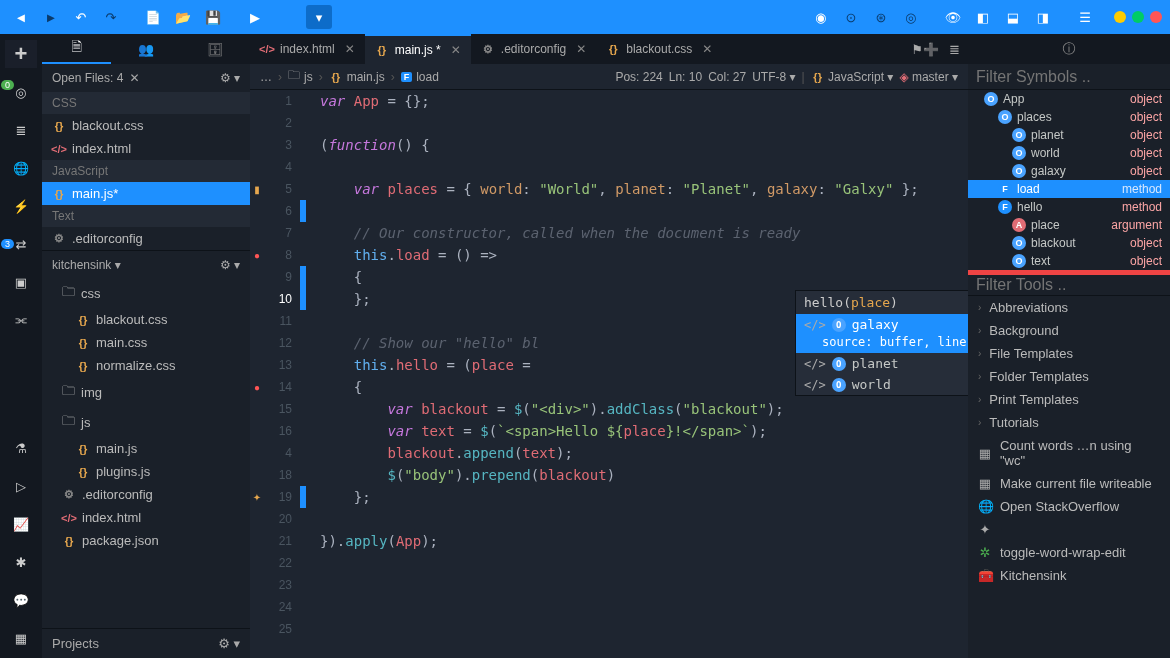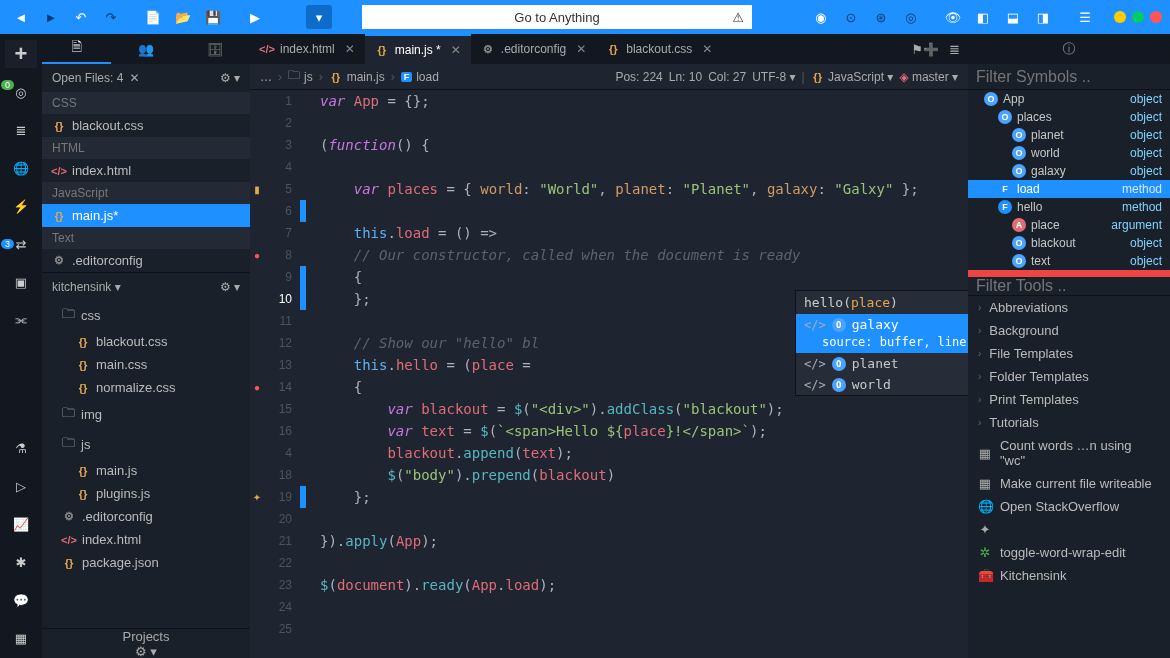--- a/index.html
+++ b/index.html
@@ -36,21 +36,21 @@
 .file-item { display: flex; align-items: center; padding: 4px 10px; gap: 6px; cursor: pointer; color: #bbb; }
 .file-item.pad { padding-left: 20px; }
 .file-item.pad2 { padding-left: 34px; }
 .file-item.selected { background: #1e90ff; color: #fff; }
 .ficon { width: 14px; display: inline-flex; justify-content: center; font-size: 11px; font-weight: bold; }
 .ficon.brace { color: #e6a74e; }
 .ficon.tag { color: #e06c75; }
 .ficon.gear { color: #888; }
 .folder { color: #bbb; }
 
-.proj-hdr { height: 30px; display: flex; align-items: center; justify-content: space-between; padding: 0 10px; color: #aaa; border-top: 1px solid #0d1218; flex-direction: column; }
+.proj-hdr { height: 30px; display: flex; align-items: center; justify-content: space-between; padding: 0 10px; color: #aaa; border-top: 1px solid #0d1218; }
 
 .editor-area { flex: 1; display: flex; flex-direction: column; background: #1e2530; min-width: 0; }
 .tabs { height: 30px; display: flex; background: #131820; align-items: center; }
 .tab { height: 30px; display: flex; align-items: center; padding: 0 10px; gap: 6px; color: #aaa; cursor: pointer; font-size: 12px; }
 .tab.active { background: #1e2530; color: #fff; border-top: 2px solid #1e90ff; }
 .tab .tclose { color: #888; margin-left: 4px; cursor: pointer; }
 .tabs .right { margin-left: auto; display: flex; gap: 10px; padding-right: 8px; color: #aaa; }
 
 .crumb-bar { height: 26px; display: flex; align-items: center; padding: 0 10px; gap: 10px; color: #aaa; font-size: 12px; justify-content: space-between; border-bottom: 1px solid #0d1218; }
 .crumb-bar .left, .crumb-bar .right2 { display: flex; align-items: center; gap: 6px; }
@@ -96,21 +96,21 @@
 .rp-tabs { height: 30px; background: #131820; display: flex; }
 .rp-tabs .rt { flex: 1; display: flex; align-items: center; justify-content: center; color: #888; }
 
 .rp-hdr { height: 26px; display: flex; align-items: center; padding: 0 8px; gap: 6px; border-bottom: 1px solid #0d1218; }
 .rp-hdr input { flex: 1; background: transparent; border: none; color: #3b82f6; font-size: 16px; outline: none; }
 .rp-hdr .gear { color: #aaa; }
 
 .symbol-row { display: flex; align-items: center; justify-content: space-between; padding: 2px 8px; font-size: 12px; cursor: pointer; }
 .symbol-row.sel { background: #1e90ff; color: #fff; }
 .symbol-row .sl { display: flex; align-items: center; gap: 5px; }
-.symbol-row .kind { color: #7dd3fc; }
+.symbol-row .kind { color: #fca5a5; }
 .symbol-row.sel .kind { color: #d8e8ff; }
 .sym-indent-0 { padding-left: 8px; }
 .sym-indent-1 { padding-left: 22px; }
 .sym-indent-2 { padding-left: 36px; }
 
 .tool-row { display: flex; align-items: center; gap: 8px; padding: 4px 10px; color: #bbb; font-size: 13px; cursor: pointer; }
 .tool-row .chev { color: #666; font-size: 10px; }
 .tool-row .ti { width: 14px; text-align: center; }
 </style>
 </head>
@@ -122,24 +122,20 @@
   <div class="tb-btn active">↶</div>
   <div class="tb-btn">↷</div>
   <div class="tb-sep"></div>
   <div class="tb-btn active">📄</div>
   <div class="tb-btn active">📂</div>
   <div class="tb-btn active">💾</div>
   <div class="tb-sep"></div>
   <div class="tb-btn active">▶</div>
   <div style="flex:0 0 30px"></div>
   <div class="tb-btn active" style="background:#0d6cc9">▾</div>
-  <div class="search-box">
-    <span>Go to Anything</span>
-    <span class="warn">⚠</span>
-  </div>
   <div class="right-group">
     <div class="tb-btn active">◉</div>
     <div class="tb-btn">⊙</div>
     <div class="tb-btn">⊛</div>
     <div class="tb-btn">◎</div>
     <div class="tb-sep"></div>
     <div class="tb-btn active">👁</div>
     <div class="tb-btn active">◧</div>
     <div class="tb-btn active">⬓</div>
     <div class="tb-btn active">◨</div>
@@ -183,21 +179,20 @@
     <div class="panel-hdr">
       <span><span>Open Files: 4</span><span class="close">✕</span></span>
       <span>⚙ ▾</span>
     </div>
 
     <div class="cat-hdr">CSS</div>
     <div class="file-item">
         <span class="ficon brace">{}</span>
         <span>blackout.css</span>
       </div>
-    <div class="cat-hdr">HTML</div>
     <div class="file-item">
         <span class="ficon tag">&lt;/&gt;</span>
         <span>index.html</span>
       </div>
     <div class="cat-hdr">JavaScript</div>
     <div class="file-item selected">
         <span class="ficon brace">{}</span>
         <span>main.js*</span>
       </div>
     <div class="cat-hdr">Text</div>
@@ -401,37 +396,36 @@
           <div class="bp"></div>
           <div class="bp"></div>
         </div>
       <div class="code-col" id="code-col">
           <div class="code-line"><span class="k">var</span> <span class="v">App</span> <span class="p">= {};</span></div>
           <div class="code-line"></div>
           <div class="code-line"><span class="p">(</span><span class="k">function</span><span class="p">() {</span></div>
           <div class="code-line"></div>
           <div class="code-line">    <span class="k">var</span> <span class="v">places</span> <span class="p">= {</span> <span class="pr">world</span><span class="p">:</span> <span class="s">"World"</span><span class="p">,</span> <span class="pr">planet</span><span class="p">:</span> <span class="s">"Planet"</span><span class="p">,</span> <span class="pr">galaxy</span><span class="p">:</span> <span class="s">"Galxy"</span> <span class="p">};</span></div>
           <div class="code-line"></div>
+          <div class="code-line">    <span class="c">// Our constructor, called when the document is ready</span></div>
           <div class="code-line">    <span class="n">this</span><span class="p">.</span><span class="v">load</span> <span class="p">= () =&gt;</span></div>
-          <div class="code-line">    <span class="c">// Our constructor, called when the document is ready</span></div>
           <div class="code-line">    <span class="p">{</span></div>
           <div class="code-line">    <span class="p">};</span></div>
           <div class="code-line"></div>
           <div class="code-line">    <span class="c">// Show our "hello" bl</span></div>
           <div class="code-line">    <span class="n">this</span><span class="p">.</span><span class="v">hello</span> <span class="p">= (</span><span class="v">place</span> <span class="p">=</span></div>
           <div class="code-line">    <span class="p">{</span></div>
           <div class="code-line">        <span class="k">var</span> <span class="v">blackout</span> <span class="p">=</span> <span class="fn">$</span><span class="p">(</span><span class="s">"&lt;div&gt;"</span><span class="p">).</span><span class="fn">addClass</span><span class="p">(</span><span class="s">"blackout"</span><span class="p">);</span></div>
           <div class="code-line">        <span class="k">var</span> <span class="v">text</span> <span class="p">=</span> <span class="fn">$</span><span class="p">(</span><span class="s">`&lt;span&gt;Hello ${<span class="v">place</span>}!&lt;/span&gt;`</span><span class="p">);</span></div>
           <div class="code-line">        <span class="v">blackout</span><span class="p">.</span><span class="fn">append</span><span class="p">(</span><span class="v">text</span><span class="p">);</span></div>
           <div class="code-line">        <span class="fn">$</span><span class="p">(</span><span class="s">"body"</span><span class="p">).</span><span class="fn">prepend</span><span class="p">(</span><span class="v">blackout</span><span class="p">)</span></div>
           <div class="code-line">    <span class="p">};</span></div>
           <div class="code-line"></div>
           <div class="code-line"><span class="p">}).</span><span class="fn">apply</span><span class="p">(</span><span class="v">App</span><span class="p">);</span></div>
           <div class="code-line"></div>
-          <div class="code-line"><span class="fn">$</span><span class="p">(</span><span class="v">document</span><span class="p">).</span><span class="fn">ready</span><span class="p">(</span><span class="v">App</span><span class="p">.</span><span class="v">load</span><span class="p">);</span></div>
         </div>
 
       <div class="autocomplete">
         <div class="ac-hdr"><span>hello(</span><span class="param">place</span><span>)</span></div>
         <div id="ac-items">
             <div class="ac-item sel">
               <span class="left">
                 <span class="ticon">&lt;/&gt;</span>
                 <span class="oicon O">O</span>
                 <span>galaxy</span>
@@ -533,21 +527,21 @@
         </div>
         <div class="symbol-row">
           <span class="sl sym-indent-2">
             <span class="oicon O">O</span>
             <span>text</span>
           </span>
           <span class="kind">object</span>
         </div>
       </div>
 
-    <div class="rp-hdr" style="border-top:7px solid #ef4444">
+    <div class="rp-hdr" style="border-top:5px solid #ef4444">
       <input placeholder="Filter Tools .." style="">
       <span style="color:#aaa">🔍</span>
       <span class="gear">⚙ ▾</span>
     </div>
     <div id="tools-host" style="flex:1;overflow:auto">
         <div class="tool-row">
           <span class="chev">›</span>
           <span>Abbreviations</span>
         </div>
         <div class="tool-row">

